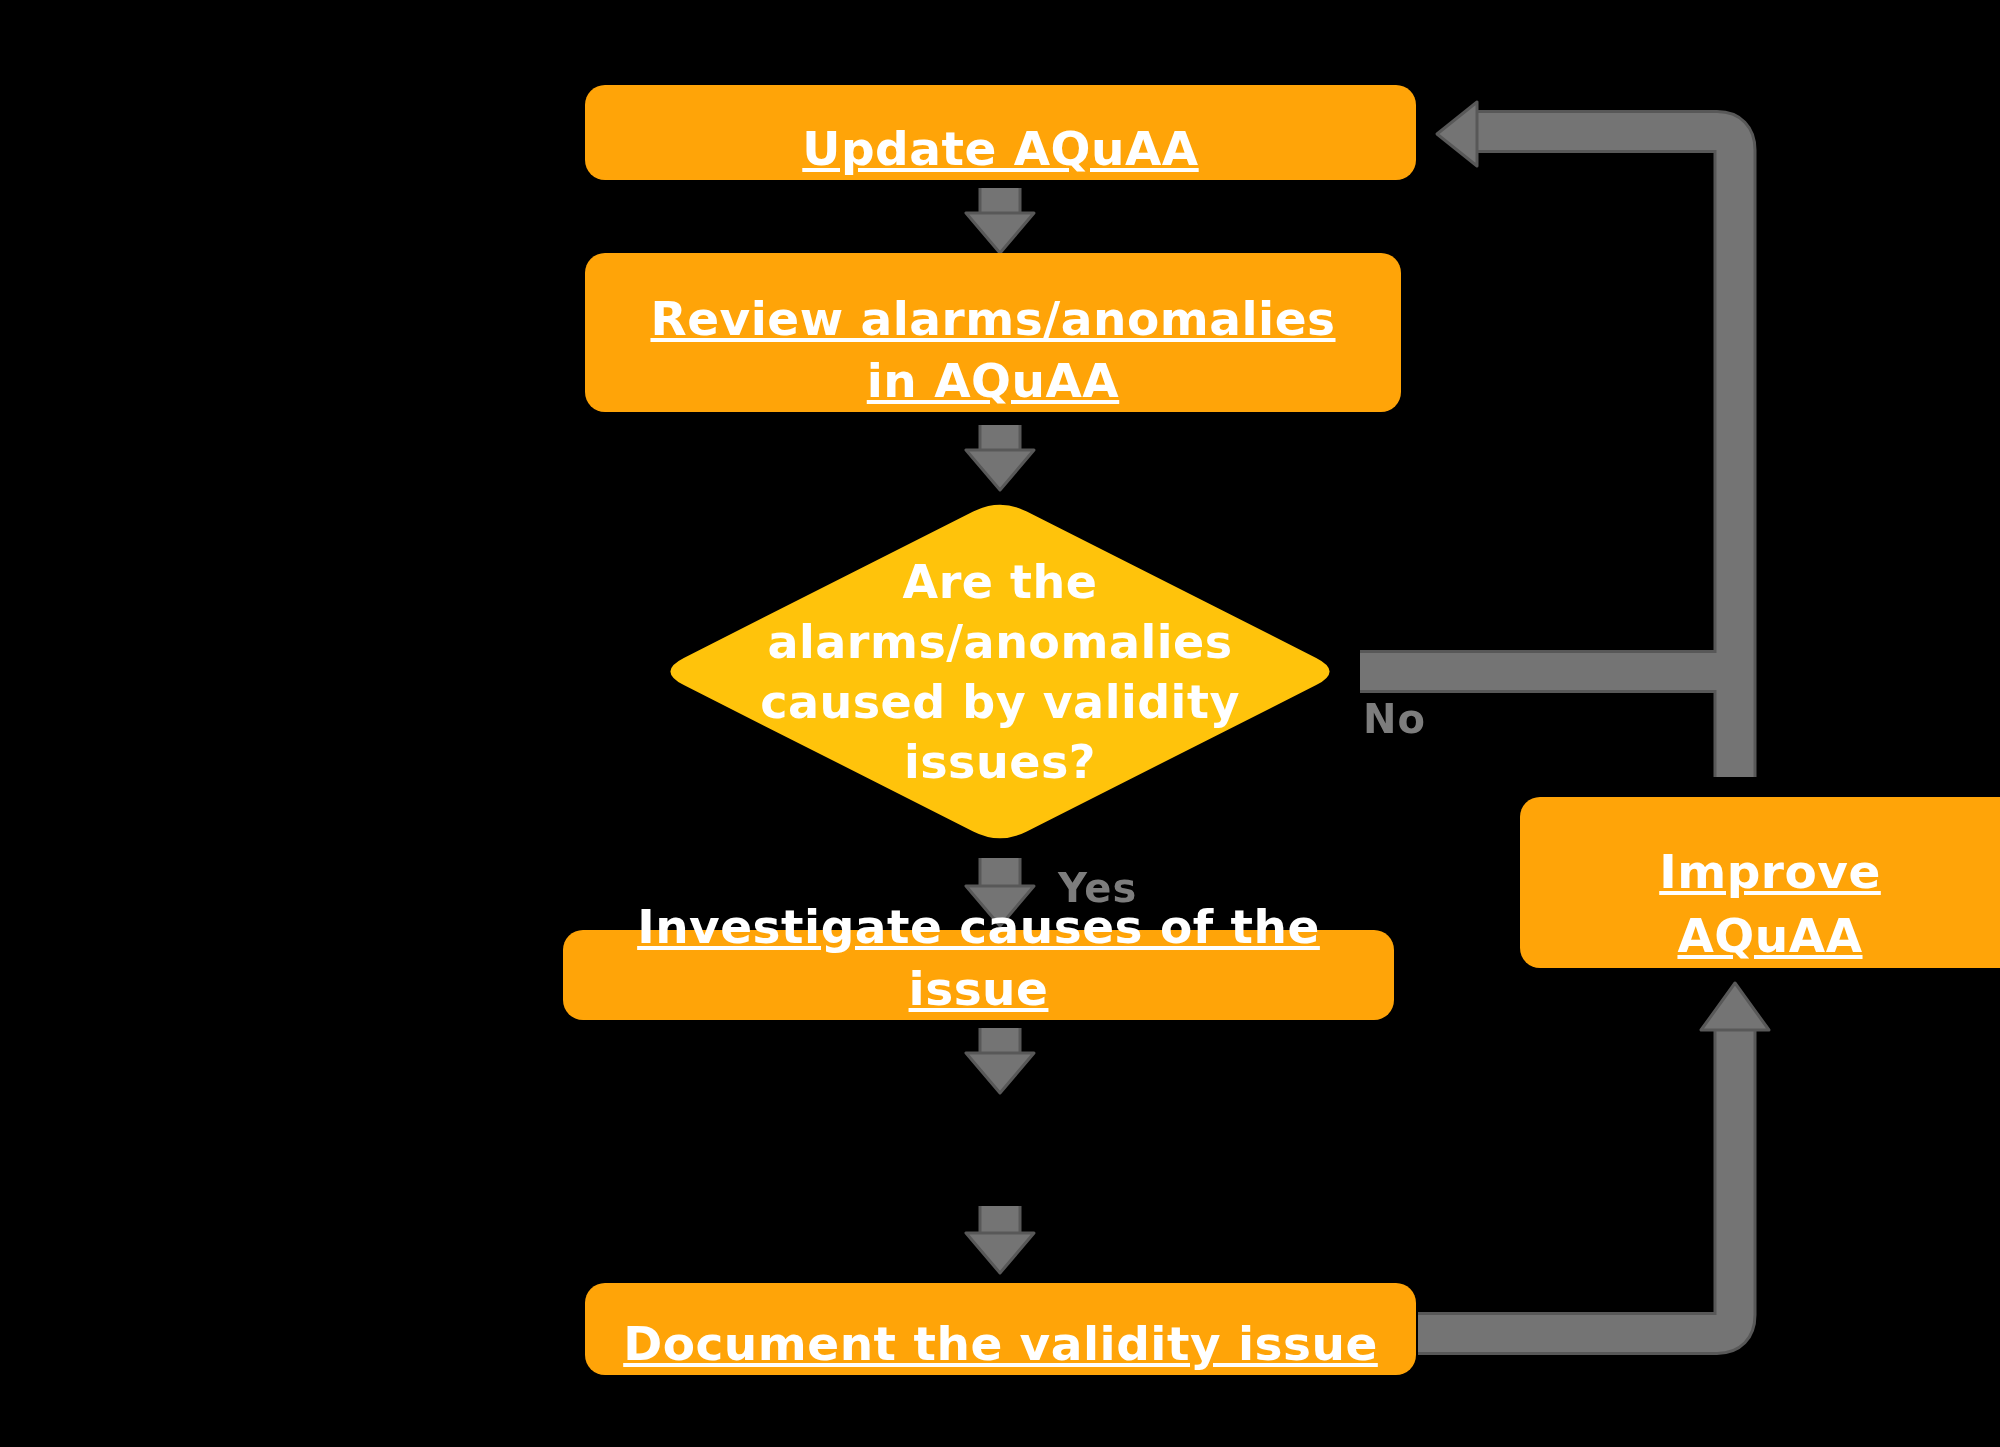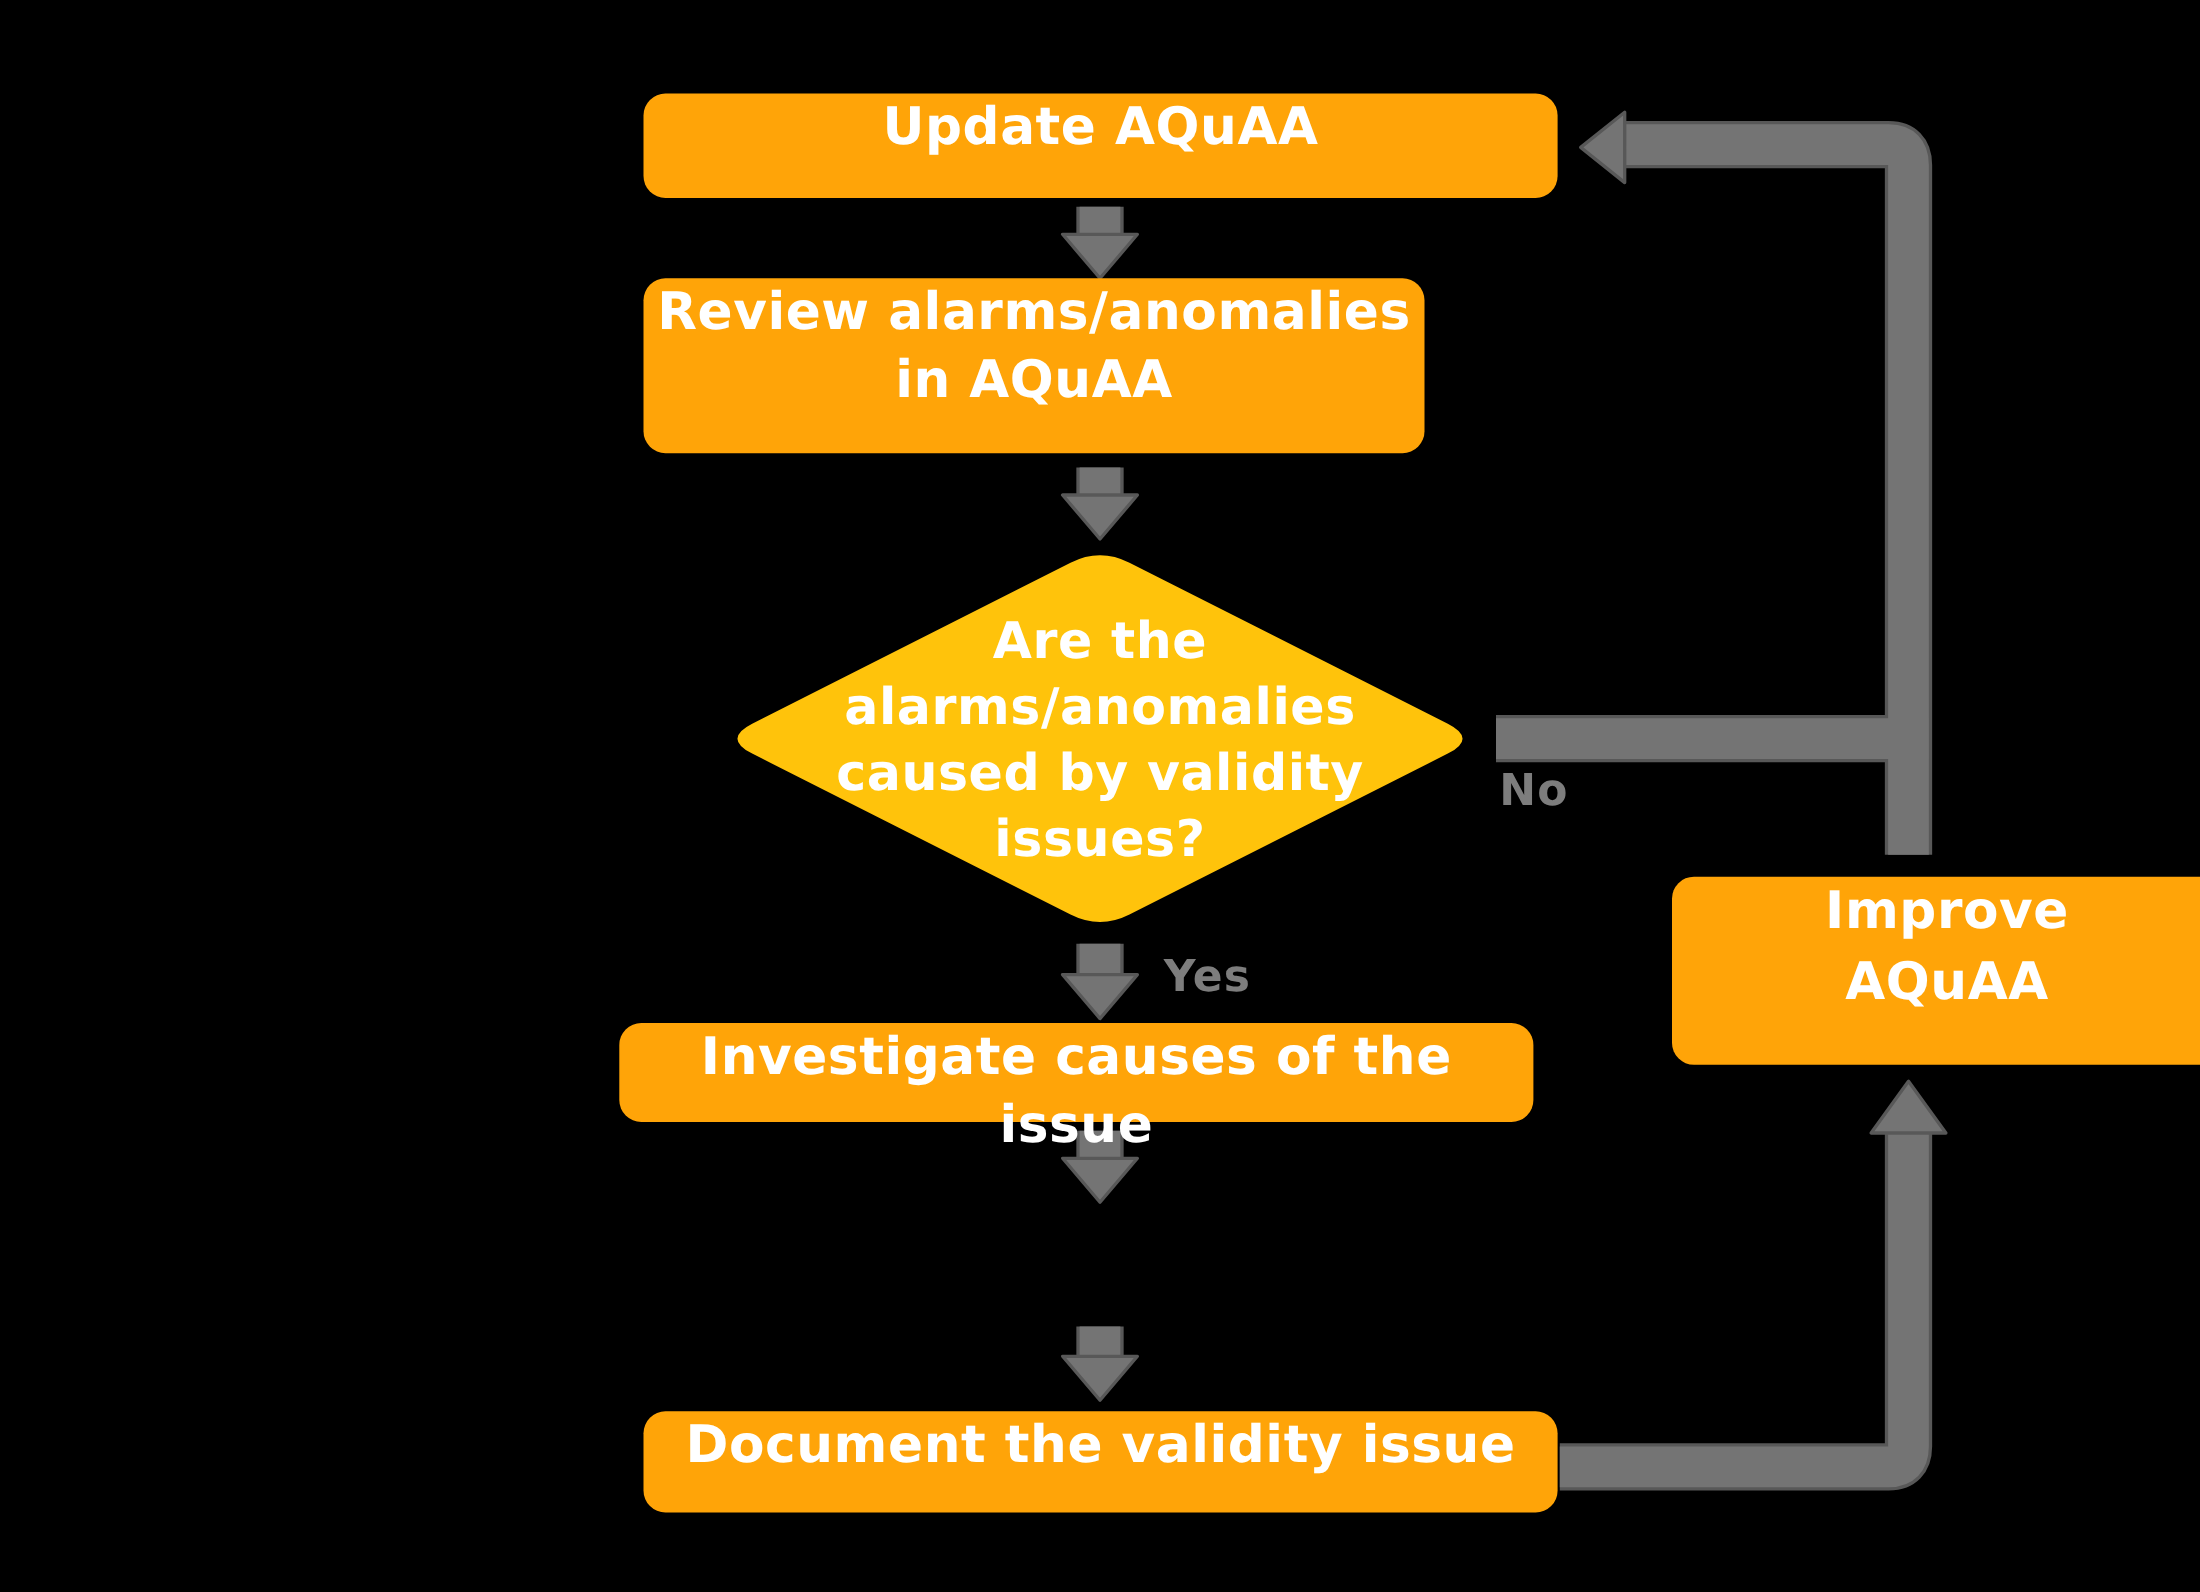--- a/index.html
+++ b/index.html
@@ -43,27 +43,28 @@
     stroke-linejoin: round;
   }
   .diamond-shape { fill: var(--diamond); }
   .node {
     position: absolute;
     background: var(--box);
     border-radius: 20px;
     display: flex;
     flex-direction: column;
     align-items: center;
-    justify-content: flex-start;
+    justify-content: flex-end;
     color: var(--box-text);
     font-weight: 700;
     font-size: 47px;
     text-align: center;
     line-height: 62px;
     letter-spacing: 0.5px;
+    text-decoration: underline;
   }
   .diamond-text {
     position: absolute;
     display: flex;
     flex-direction: column;
     align-items: center;
     justify-content: center;
     color: var(--box-text);
     font-weight: 700;
     font-size: 46px;
@@ -116,21 +117,21 @@
              L 1316.2 657.9 Q 1343 671.5 1316.2 685.1
              L 1026.8 831.4 Q 1000 845 973.2 831.4
              L 683.8 685.1 Q 657 671.5 683.8 657.9
              L 973.2 511.6 Q 1000 498 1026.8 511.6 Z"></path>
   </svg>
 
   <div class="node" style="left:585px; top:85px; width:831px; height:95px;">
     <div>Update AQuAA</div>
   </div>
 
-  <div class="node" style="left:585px; top:253px; width:710px; height:159px;">
+  <div class="node" style="left:585px; top:253px; width:816px; height:159px;">
     <div>Review alarms/anomalies</div>
     <div>in AQuAA</div>
   </div>
 
   <div class="diamond-text" style="left:657px; top:498px; width:686px; height:347px;">
     <div>Are the</div>
     <div>alarms/anomalies</div>
     <div>caused by validity</div>
     <div>issues?</div>
   </div>

